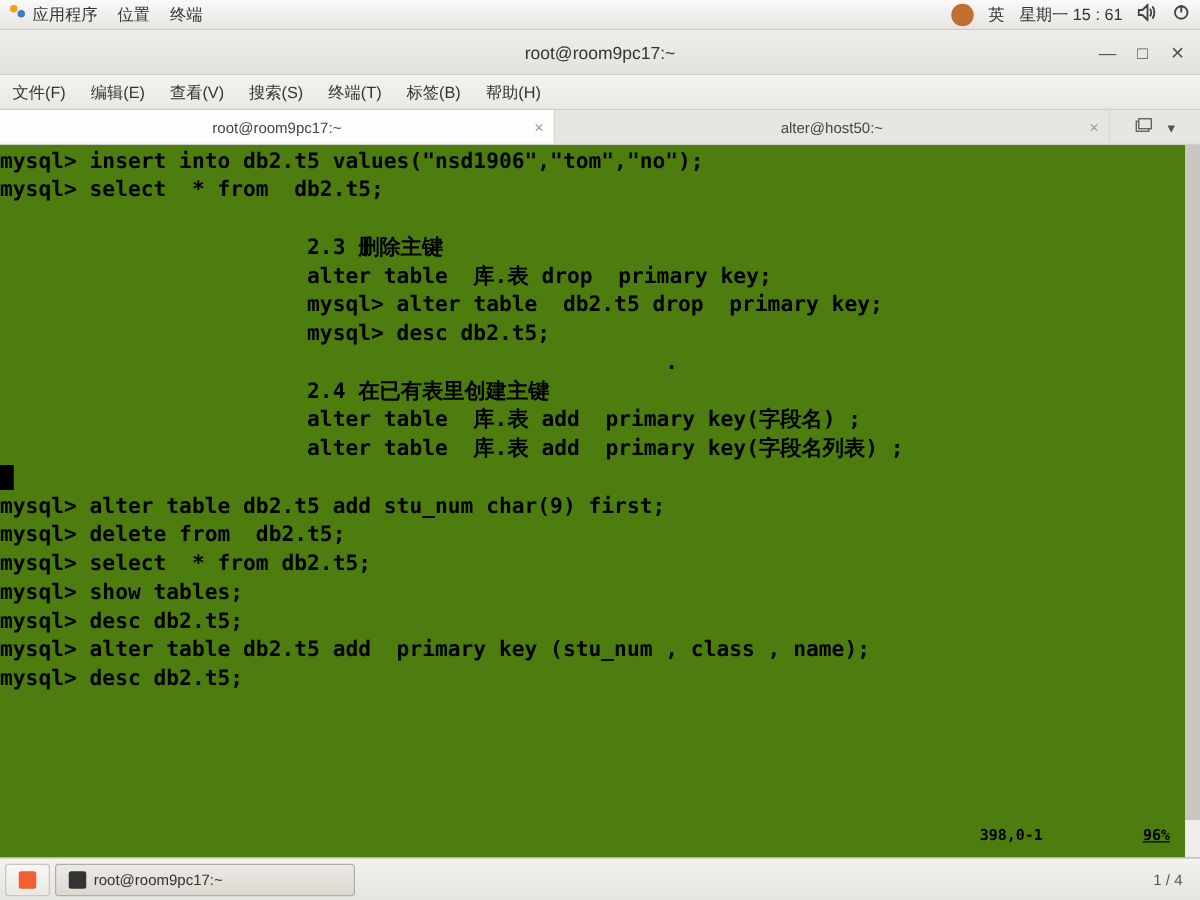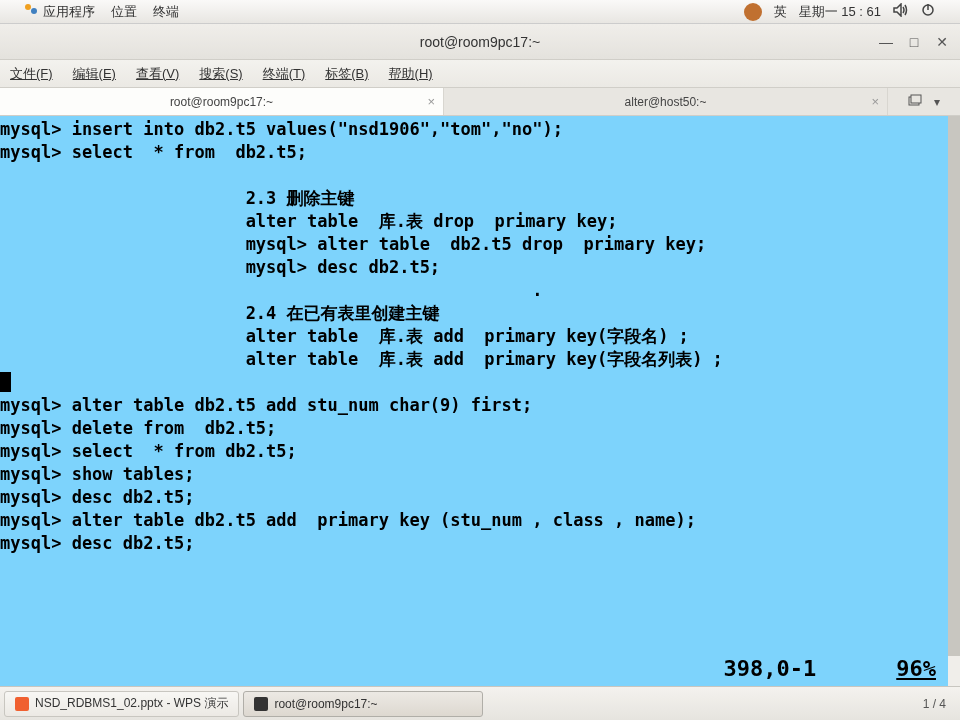--- a/index.html
+++ b/index.html
@@ -1,52 +1,52 @@
 <!DOCTYPE html>
 <html><head>
 <meta charset="utf-8">
 <style>
 * { margin: 0; padding: 0; box-sizing: border-box; }
 body { width: 960px; height: 720px; font-family: sans-serif; background: #f5f5f3; overflow: hidden; position: relative; }
 
 
-.sysbar { height: 24px; background: linear-gradient(to bottom, #faf9f8, #e8e6e2); border-bottom: 1px solid #ccc; display: flex; align-items: center; font-size: 13px; color: #333; padding: 0 25px; }
+.sysbar { height: 24px; background: linear-gradient(to bottom, #faf9f8, #e8e6e2); border-bottom: 1px solid #ccc; display: flex; align-items: center; font-size: 13px; color: #333; padding: 0 8px; }
 .sysbar-left { display: flex; align-items: center; gap: 16px; }
 .sys-app-icon { width: 14px; height: 14px; display: inline-block; margin-right: 4px; position: relative; }
 .sys-app-icon::before { content: ''; position: absolute; width: 6px; height: 6px; background: #f0a020; border-radius: 50%; top: 2px; left: 0; }
 .sys-app-icon::after { content: ''; position: absolute; width: 6px; height: 6px; background: #4080c0; border-radius: 50%; top: 6px; left: 6px; }
 .sysbar-right { margin-left: auto; display: flex; align-items: center; gap: 12px; }
 .face-icon { width: 18px; height: 18px; border-radius: 50%; background: #c07030; display: inline-block; position: relative; }
 .sysitem { cursor: pointer; }
 
 
 .titlebar { height: 36px; background: linear-gradient(to bottom, #f0eeea, #e4e2dd); display: flex; align-items: center; justify-content: center; position: relative; font-size: 14px; color: #333; border-bottom: 1px solid #d0cec8; }
 .winctl { position: absolute; right: 4px; display: flex; gap: 0; }
 .winbtn { width: 28px; height: 24px; display: flex; align-items: center; justify-content: center; font-size: 14px; color: #555; cursor: pointer; }
 
 
 .menubar { height: 28px; background: linear-gradient(to bottom, #f3f2ee, #ebe9e4); display: flex; align-items: center; padding: 0 6px; font-size: 13px; color: #333; border-bottom: 1px solid #d0cec8; gap: 12px; }
-.menuitem { cursor: pointer; padding: 2px 4px; text-decoration: underline; }
+.menuitem { cursor: pointer; padding: 2px 4px; }
 
 
 .tabbar { height: 28px; background: #e8e6e1; display: flex; align-items: stretch; border-bottom: 1px solid #d0cec8; }
 .tab { flex: 1; display: flex; align-items: center; justify-content: center; font-size: 12px; color: #444; position: relative; cursor: pointer; border-right: 1px solid #d8d6d0; }
 .tab.active { background: #fdfdfb; }
 .tab-close { position: absolute; right: 8px; color: #999; font-size: 13px; cursor: pointer; }
 .tabbar-right { display: flex; align-items: center; width: 72px; justify-content: center; gap: 12px; }
 .tabctl { cursor: pointer; color: #555; font-size: 12px; }
 
 
-.terminal { background: #7dd3fc; height: 570px; overflow: hidden; font-family: 'DejaVu Sans Mono', 'WenQuanYi Micro Hei Mono', monospace; font-size: 17px; line-height: 23px; color: #000; position: relative; padding-top: 2px; font-weight: bold; }
+.terminal { background: #4d7c0f; height: 570px; overflow: hidden; font-family: 'DejaVu Sans Mono', 'WenQuanYi Micro Hei Mono', monospace; font-size: 17px; line-height: 23px; color: #000; position: relative; padding-top: 2px; font-weight: bold; }
 .terminal pre { white-space: pre; font-family: inherit; }
 .cursor-block { display: inline-block; width: 11px; height: 20px; background: #000; vertical-align: text-bottom; }
 .scrollbar { position: absolute; right: 0; top: 0; width: 12px; height: 100%; background: #f0eeea; }
 .scrollthumb { width: 100%; background: #c8c6c0; height: 540px; position: absolute; top: 0; }
 
-.statusline { position: absolute; bottom: 6px; right: 24px; left: 12px; font-family: 'DejaVu Sans Mono', monospace; font-size: 22px; font-weight: bold; display: flex; }
+.statusline { position: absolute; bottom: 6px; right: 24px; left: 12px; font-family: 'DejaVu Sans Mono', monospace; font-size: 12px; font-weight: bold; display: flex; }
 .statusline .pos { margin-left: auto; }
 .statusline .pct { margin-left: 80px; text-decoration: underline; }
 
 
 .taskbar { position: absolute; bottom: 0; left: 0; right: 0; height: 34px; background: linear-gradient(to bottom, #f4f2ee, #e6e4df); border-top: 1px solid #c8c6c0; display: flex; align-items: center; padding: 0 4px; font-size: 12px; color: #333; }
 .taskbtn { height: 26px; border: 1px solid #c8c6c0; background: linear-gradient(to bottom, #f8f7f4, #ece9e4); border-radius: 3px; padding: 0 10px; display: flex; align-items: center; gap: 6px; margin-right: 4px; cursor: pointer; min-width: 0; }
 .taskbtn.active { background: linear-gradient(to bottom, #ece9e4, #ddd8d0); border-color: #b0aea8; }
 .taskicon { width: 14px; height: 14px; display: inline-block; }
 .taskicon.vm { background: linear-gradient(to bottom, #888, #555); border-radius: 2px; }
 .taskicon.wps { background: #f06030; border-radius: 2px; }
@@ -138,20 +138,19 @@
     <span class="pct">96%</span>
   </div>
   <div class="scrollbar">
     <div class="scrollthumb"></div>
   </div>
 </div>
 
 <div class="taskbar">
   <div class="taskbtn">
     <span class="taskicon wps"></span>
-    <span>NSD_RDBMS1_02.pptx - WPS 演示</span>
   </div>
   <div class="taskbtn active" style="min-width:240px;">
     <span class="taskicon term"></span>
     <span>root@room9pc17:~</span>
   </div>
   <div class="wscount">1 / 4</div>
 </div>
 
 </body></html>

